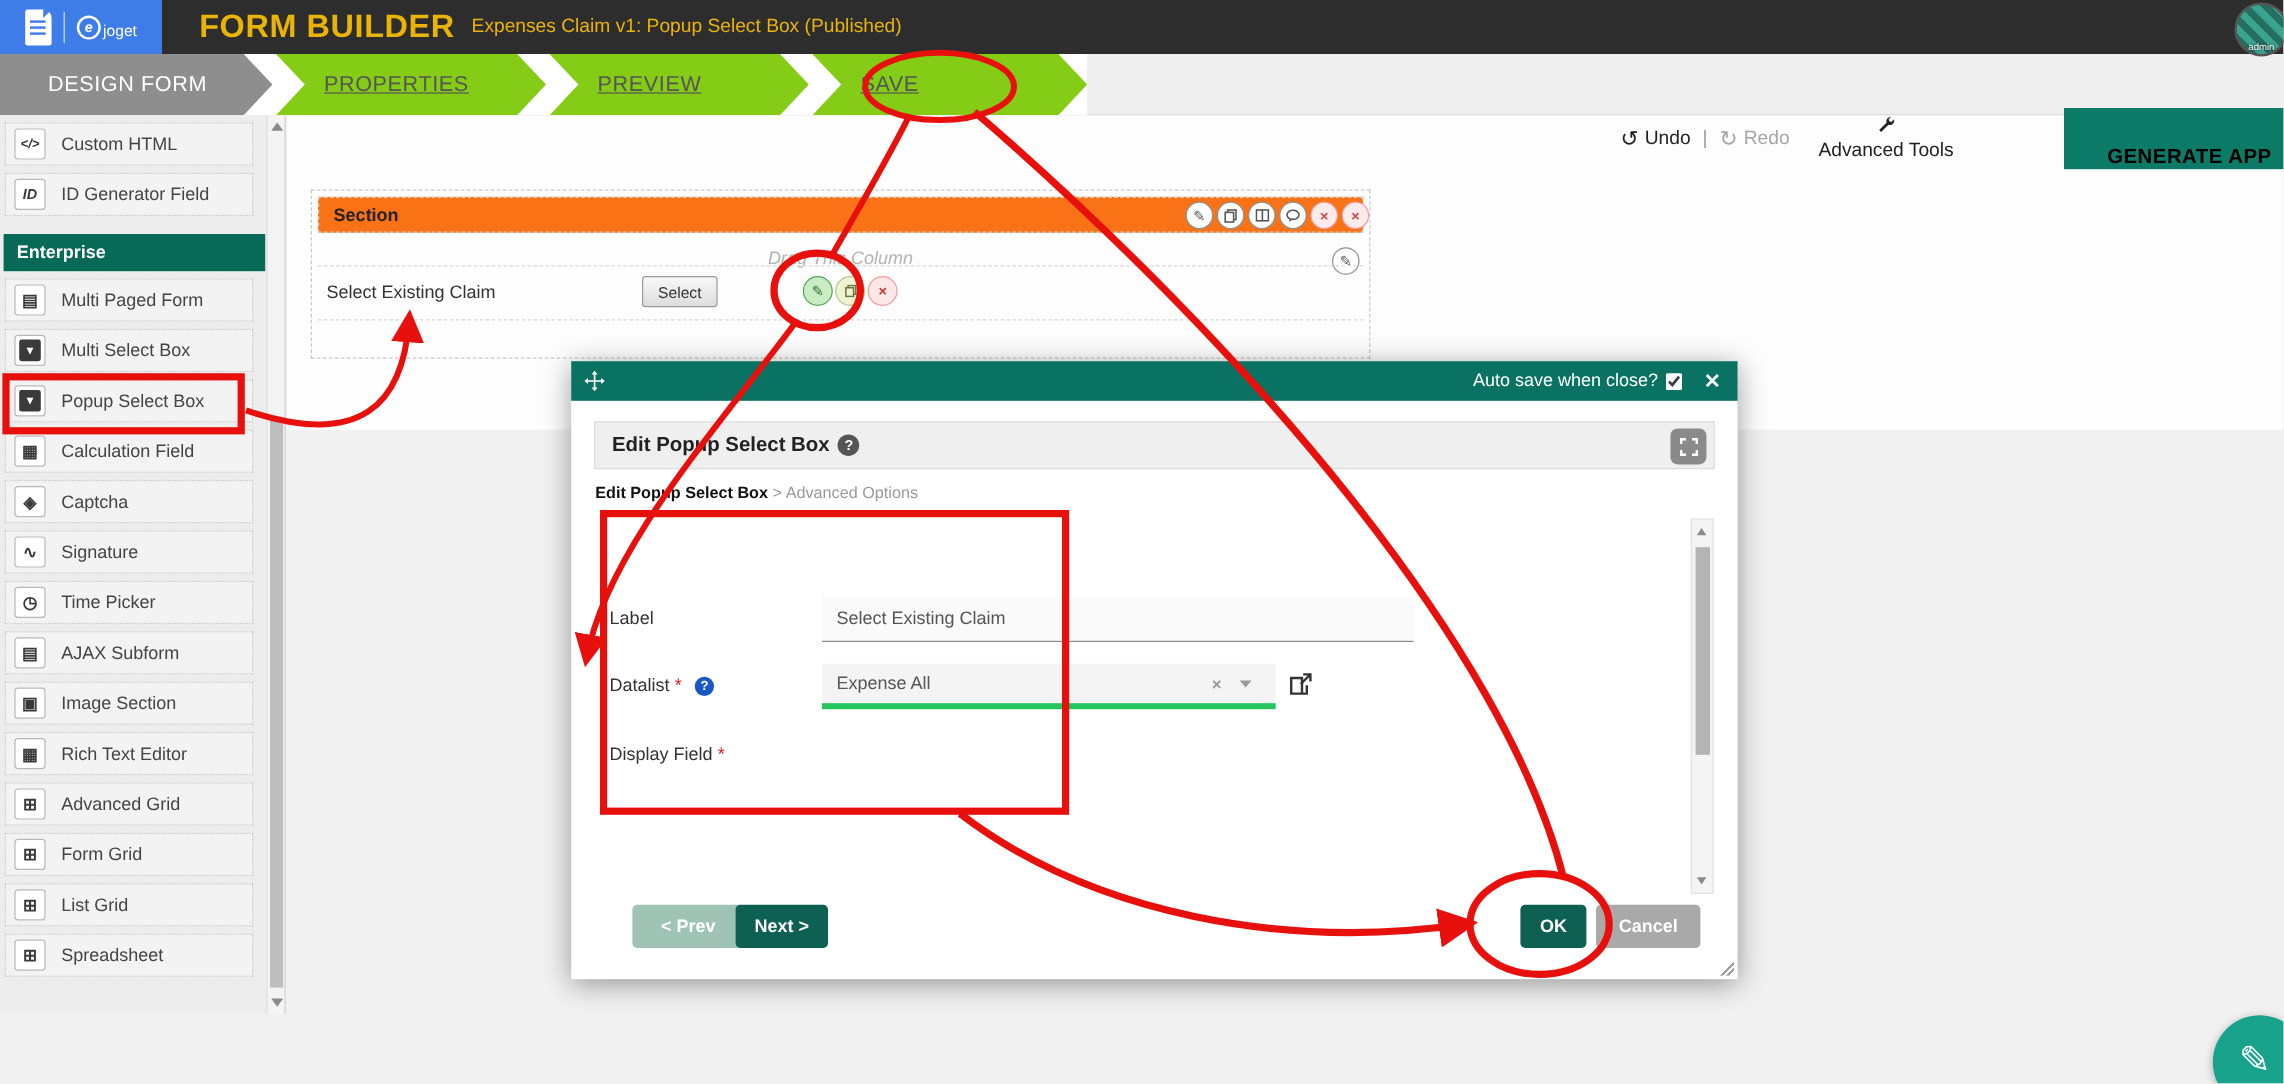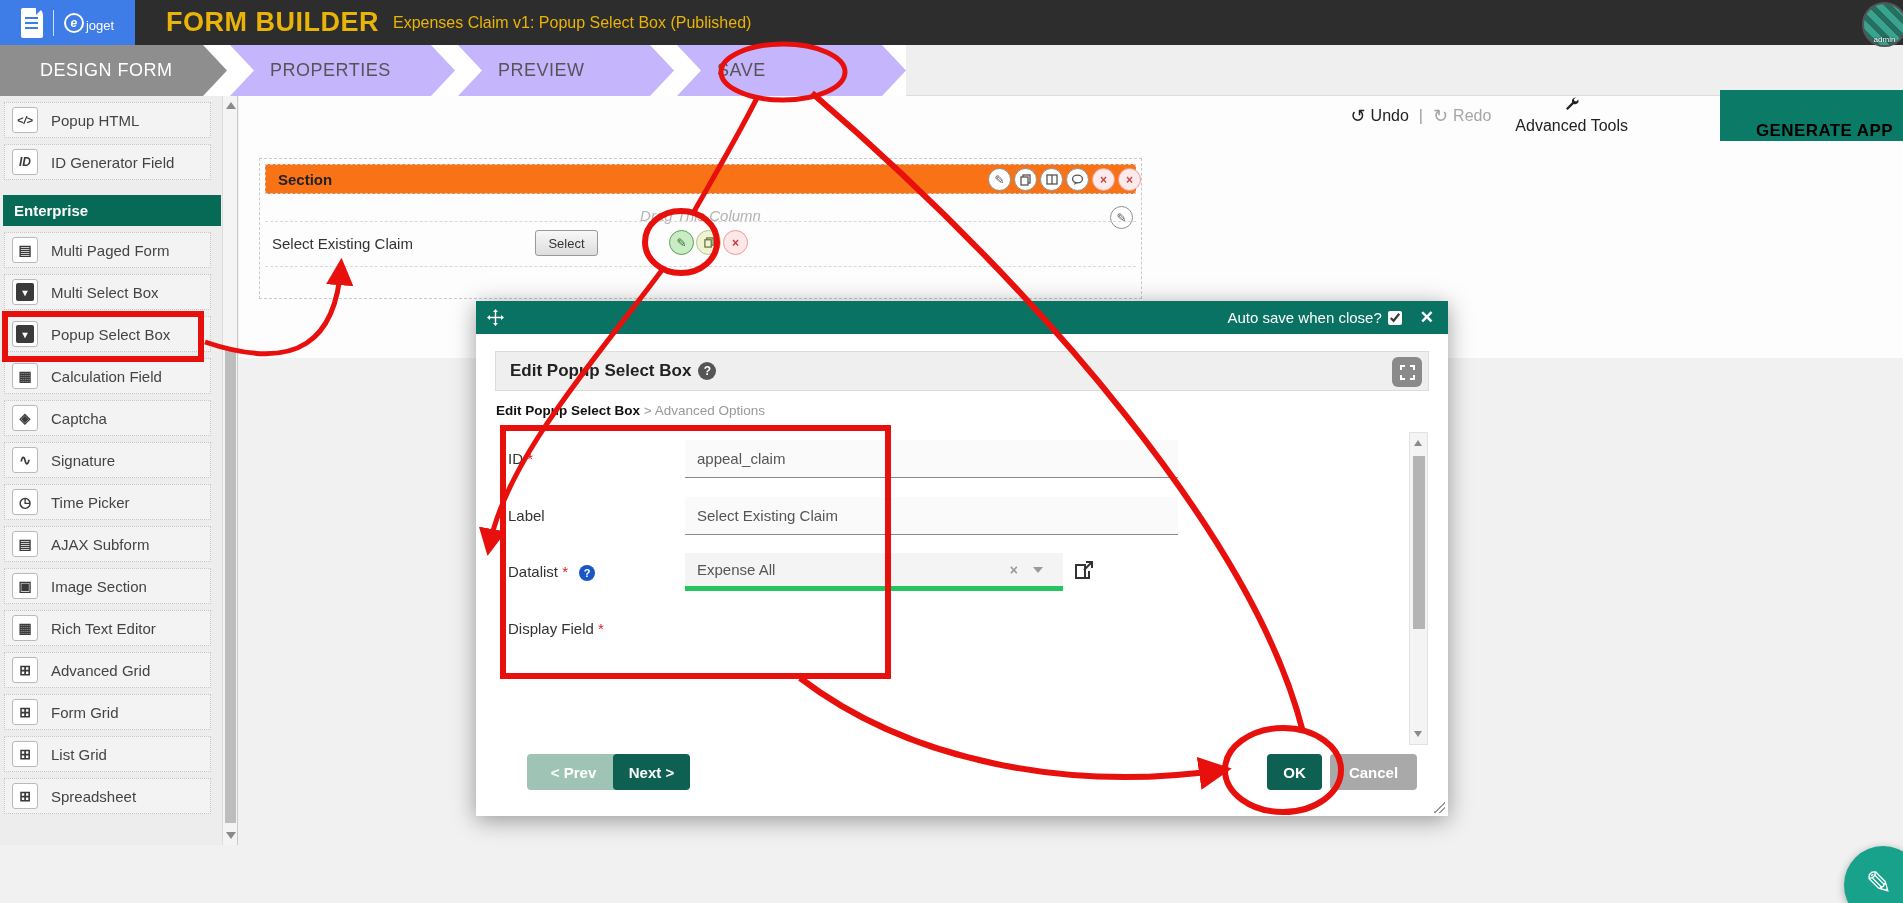--- a/index.html
+++ b/index.html
@@ -23,21 +23,21 @@
   .avatar .avatar-name { position:absolute; bottom:1px; left:0; right:0; text-align:center; font-size:8px; color:#fff; text-shadow:0 0 2px #000; }
 
   
   .stepbar { position:absolute; left:0; top:45px; width:1903px; height:51px; background:#efefef; z-index:29; border-bottom:1px solid #ddd; }
   .stepbar .chev-bg { position:absolute; left:0; top:0; width:906px; height:51px; background:#ffffff; }
   .step { position:absolute; top:0; height:51px; display:flex; align-items:center; justify-content:flex-start; font-size:18px; color:#555; letter-spacing:.5px; cursor:pointer;padding-left:40px; }
   .step .lbl { pointer-events:none; }
   .step.first { clip-path:polygon(0 0, calc(100% - 24px) 0, 100% 50%, calc(100% - 24px) 100%, 0 100%); }
   .step.mid   { clip-path:polygon(0 0, calc(100% - 24px) 0, 100% 50%, calc(100% - 24px) 100%, 0 100%, 24px 50%); }
   .step.active { background:#8e8e8e; color:#fff; }
-  .step.idle { background:#c4b5fd; }
+  .step.idle { background:#84cc16;text-decoration:underline; }
   .nav-right { position:absolute; right:275px; top:45px; height:51px; display:flex; align-items:center; gap:10px; font-size:16px; color:#222; }
   .nav-right .undo, .nav-right .adv { cursor:pointer; display:flex; align-items:center; gap:5px; color:#222; }
   .nav-right .redo { cursor:pointer; display:flex; align-items:center; gap:5px; color:#a5a5a5; }
   .nav-right .pipe { color:#999; }
   .uicon { font-size:18px; line-height:1; }
   .generate-btn { position:absolute; left:1694px; top:45px; width:209px; height:51px; background:#0b7a66; color:#000000; font-size:17px; font-weight:bold; display:flex; align-items:flex-end; justify-content:center; letter-spacing:.4px; cursor:pointer;margin-left:26px; }
 
   
   .sidebar { position:absolute; left:0; top:96px; width:238px; height:749px; background:#ededed; border-right:1px solid #c9c9c9; }
   .side-item { height:36px; margin:6px 26px 0 4px; background:#f3f3f3; border:1px dotted #c6c6c6; display:flex; align-items:center; gap:13px; padding-left:7px; cursor:grab; }
@@ -167,21 +167,21 @@
       </span>
     </div>
     <div class="generate-btn">
       <span>GENERATE APP</span>
     </div>
   </div>
 
   <div class="sidebar">
     <div class="side-item">
       <span class="ibox code">&lt;/&gt;</span>
-      <span class="slabel">Popup HTML</span>
+      <span class="slabel">Custom HTML</span>
     </div>
     <div class="side-item">
       <span class="ibox code" style="font-style:italic;font-size:12px;">ID</span>
       <span class="slabel">ID Generator Field</span>
     </div>
     <div class="enterprise-hdr">
       <span>Enterprise</span>
     </div>
     <div class="side-item">
       <span class="ibox">▤</span>
@@ -324,24 +324,20 @@
           </svg>
       </span>
     </div>
 
     <div class="crumbs">
       <span class="cur">Edit Popup Select Box</span>
       <span>&gt;</span>
       <span>Advanced Options</span>
     </div>
 
-    <div class="mrow" style="top:139px; width:100%;">
-      <span class="flabel"><span>ID</span> <span class="req">*</span></span>
-      <input type="text" value="appeal_claim" style="">
-    </div>
     <div class="mrow" style="top:196px; width:100%;">
       <span class="flabel"><span>Label</span></span>
       <input type="text" value="Select Existing Claim" style="">
     </div>
     <div class="mrow" style="top:252px; width:100%;">
       <span class="flabel"><span>Datalist</span> <span class="req">*</span> <span class="qbadge blue" style="width:16px;height:16px;font-size:11px;vertical-align:middle;">?</span></span>
       <div class="selbox">
         <span>Expense All</span>
         <span class="clear">×</span>
         <span class="caret"></span>

